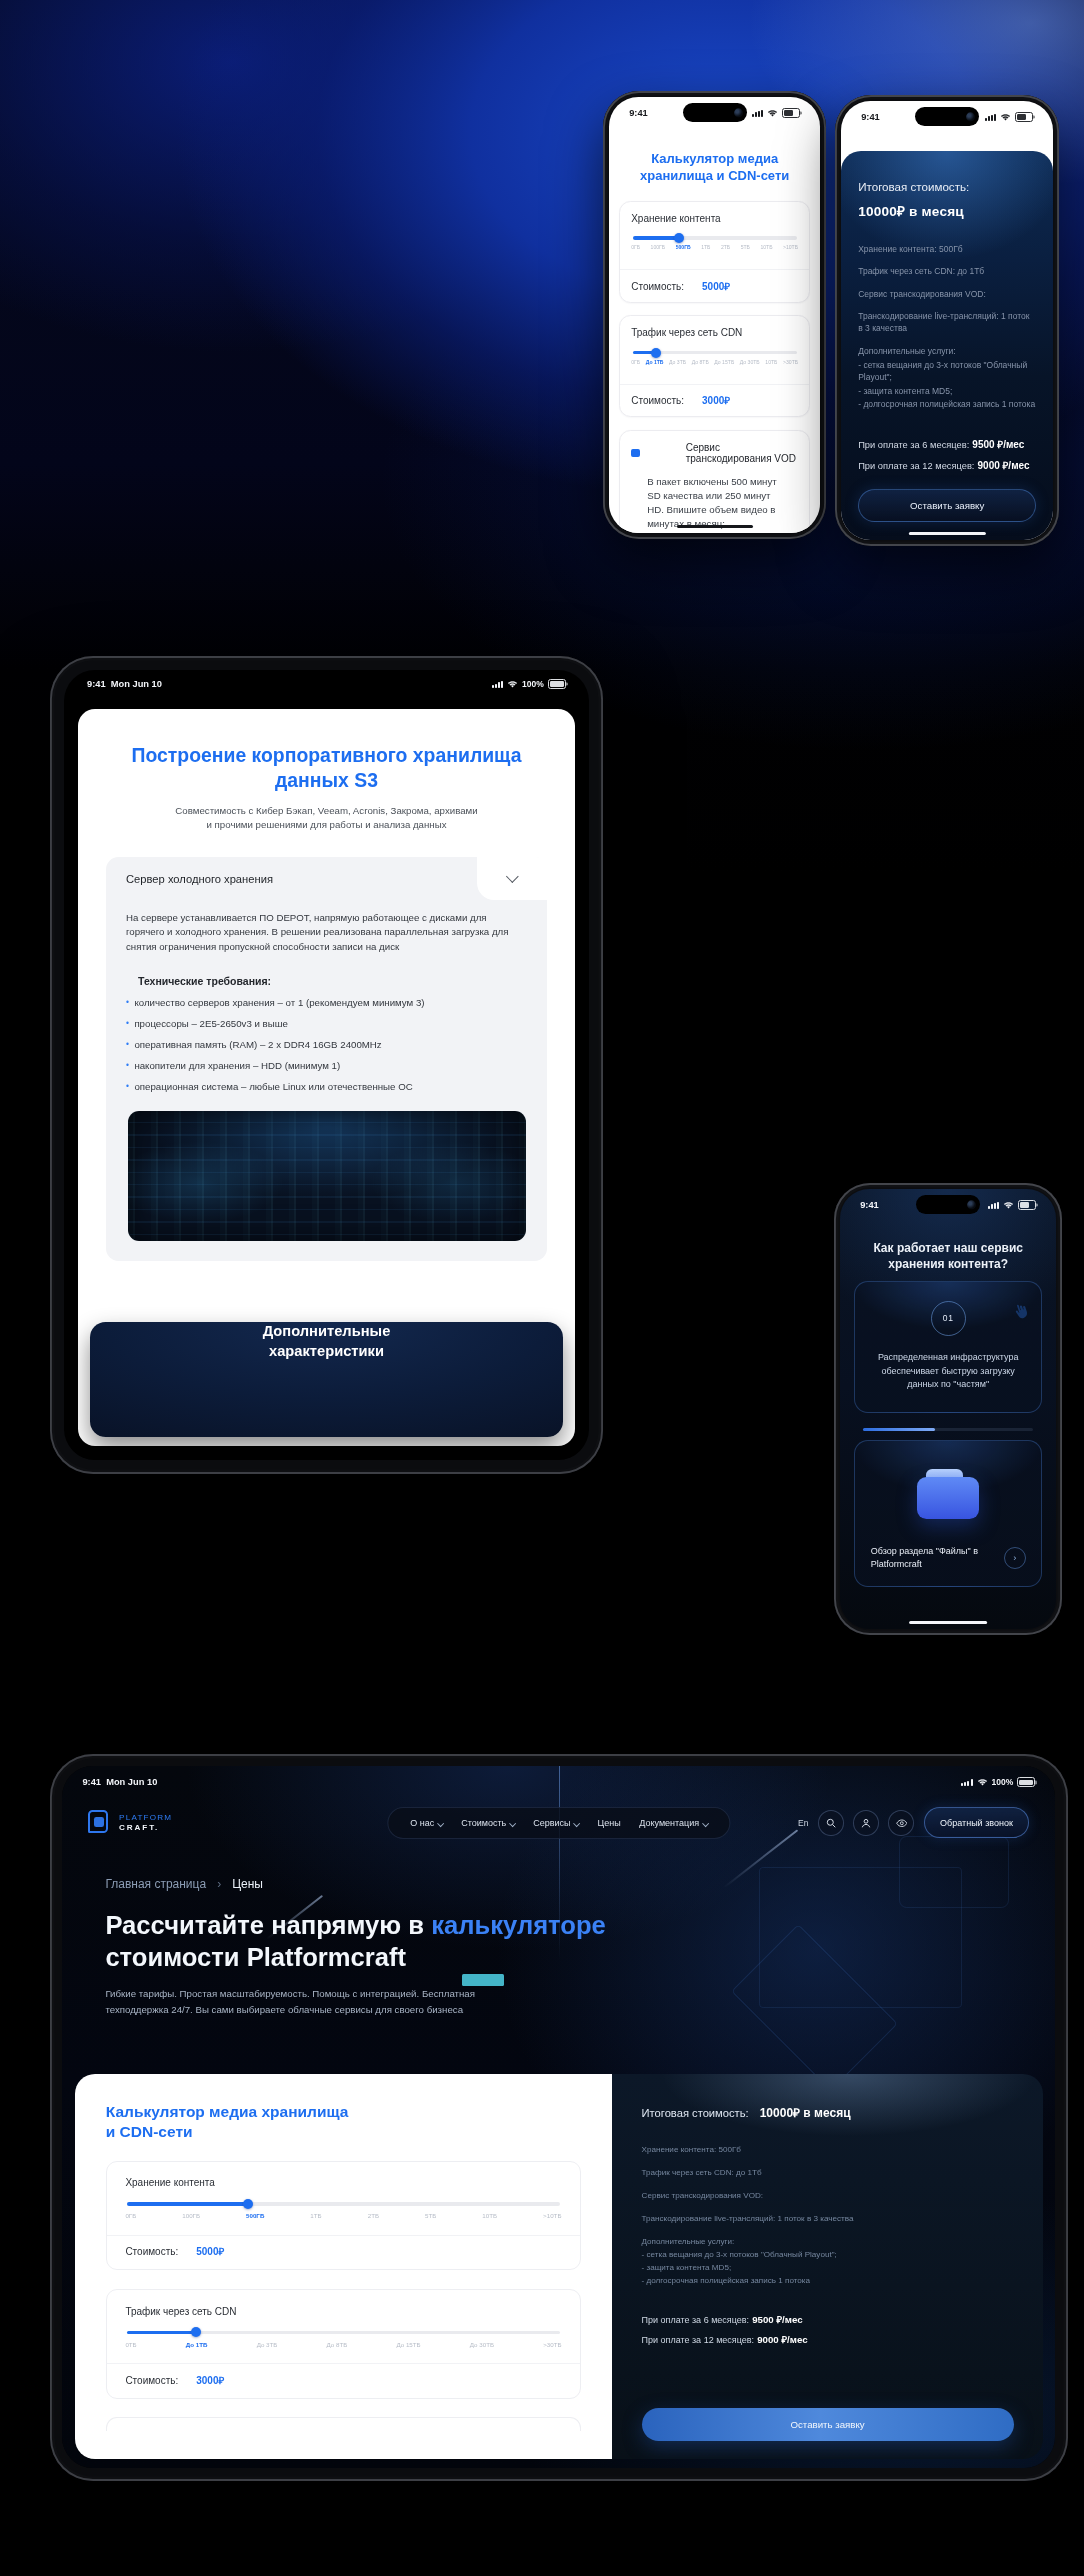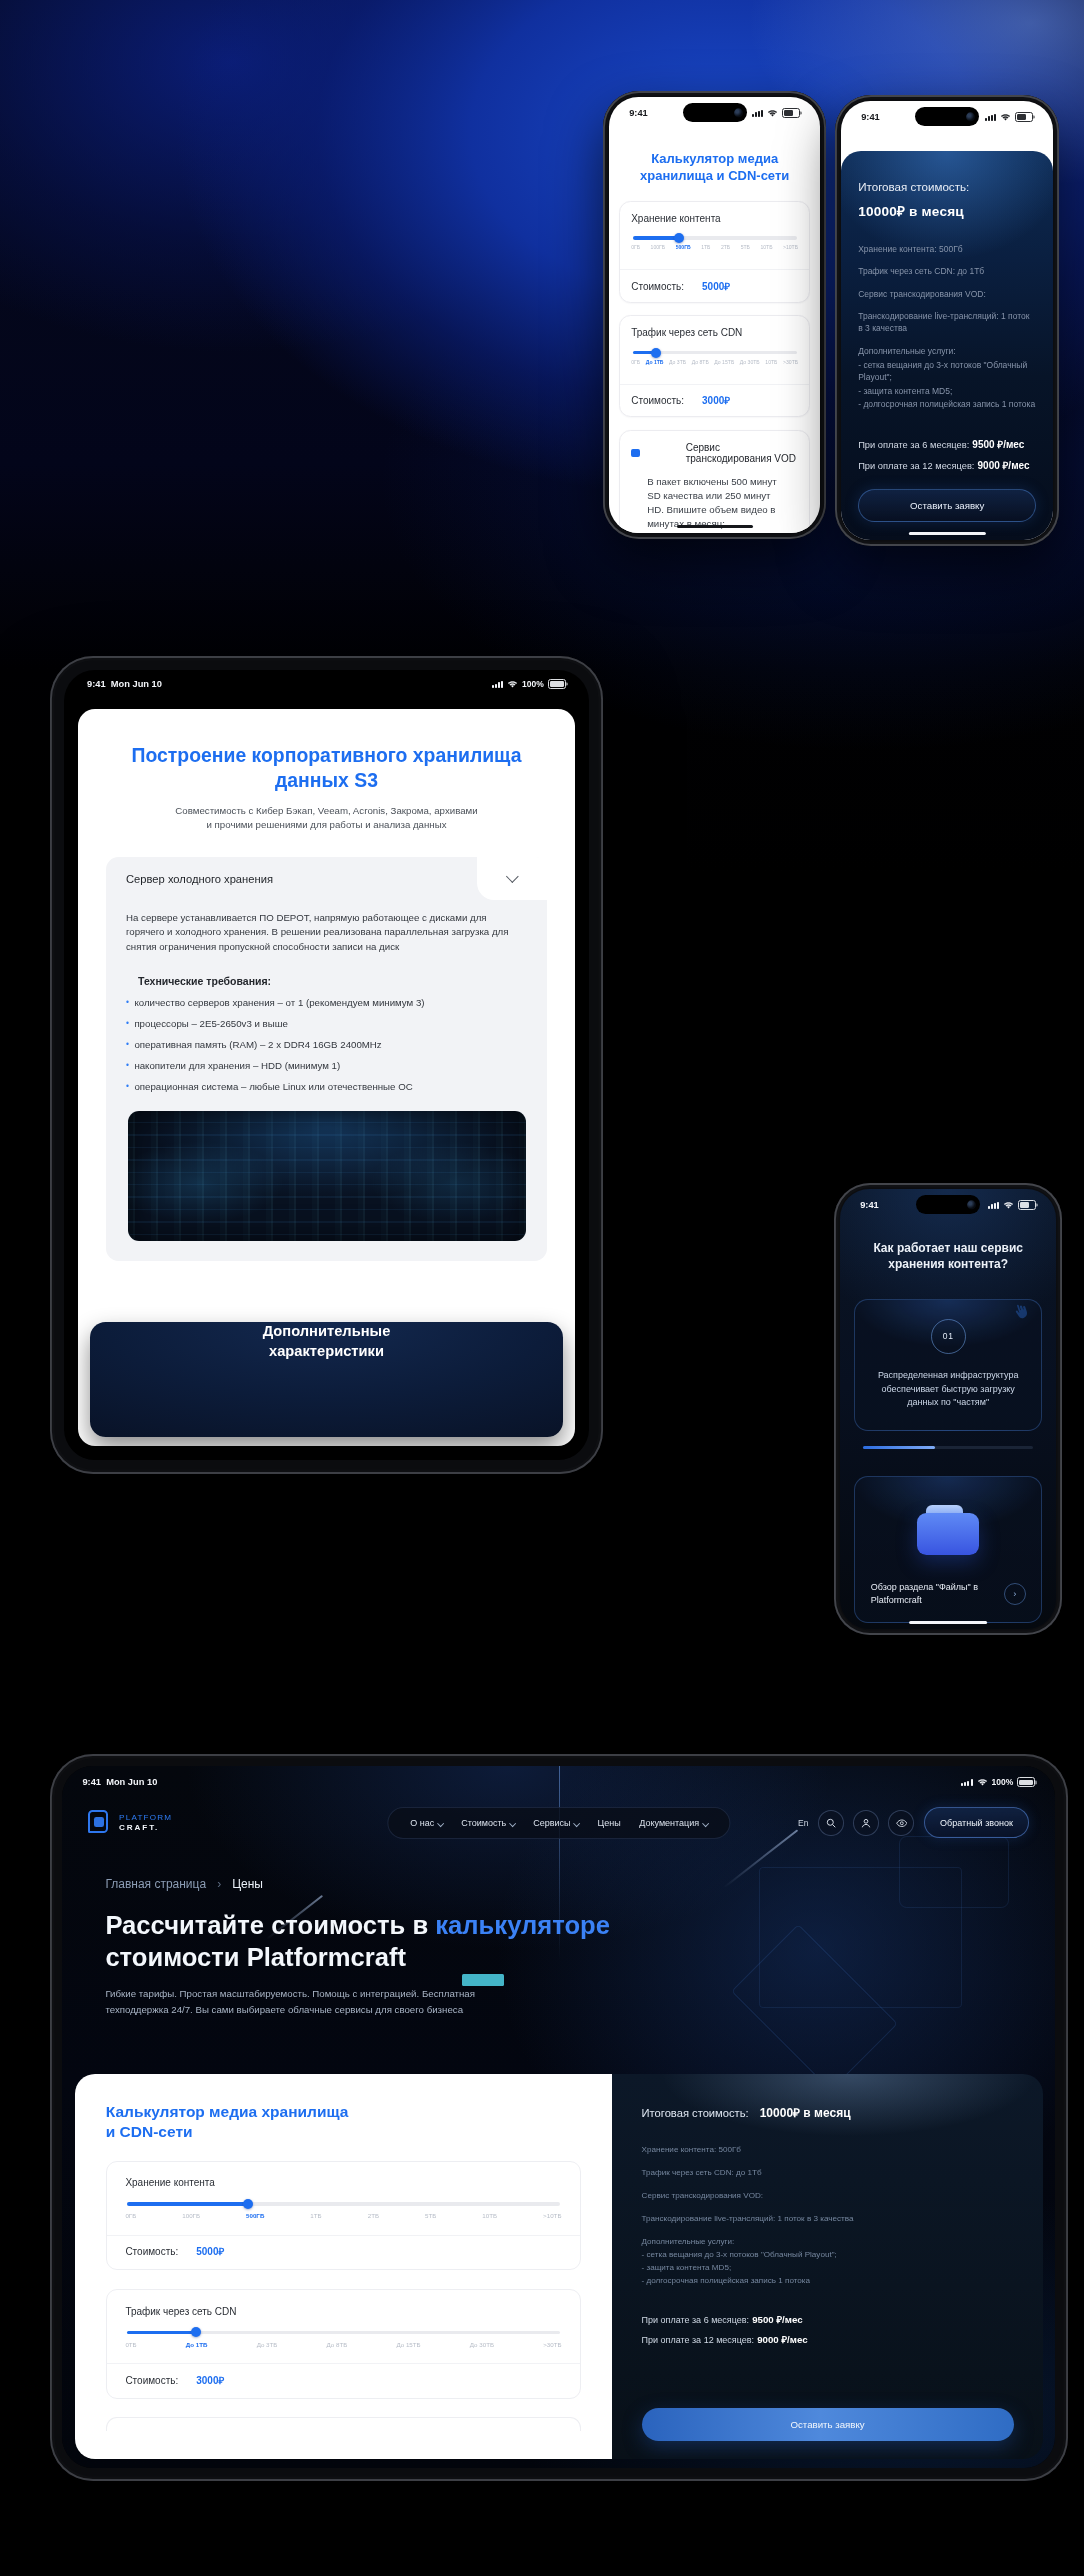--- a/index.html
+++ b/index.html
@@ -110,21 +110,21 @@
     color:#fff;font-size:14.7px;font-weight:600;line-height:1.35;
     background:radial-gradient(85% 120% at 50% 0%, #13284e 0%, #0c1c3a 55%, #091328 100%);
     box-shadow:0 11px 23px rgba(0,0,0,.45);}
   .t-footer span{display:block;max-width:201px;}
   
   .screen.navy{background:
       radial-gradient(120% 55% at 50% 0%, rgba(28,60,110,.55), transparent 60%),
       linear-gradient(180deg,#0a1424 0%, #081020 45%, #05090f 100%);}
   .how-title{margin:29.4px 15.5px 0;text-align:center;color:#ecf1f8;font-size:12px;line-height:1.35;font-weight:700;}
   .hand{position:absolute;right:26px;top:113px;}
-  .ncard{margin:27px 14px 0;border-radius:14px;border:0.8px solid rgba(62,110,185,.42);
+  .ncard{margin:9px 14px 0;border-radius:14px;border:0.8px solid rgba(62,110,185,.42);
     background:radial-gradient(85% 60% at 50% 0%, rgba(42,90,170,.38), rgba(10,20,38,.25) 60%), rgba(8,15,30,.55);
     padding:18.6px 12.4px 20px;position:relative;}
   .step-circle{width:33px;height:33px;margin:0 auto;border-radius:50%;border:0.8px solid rgba(110,160,230,.55);
     display:flex;align-items:center;justify-content:center;color:#e3ebf7;font-size:8.5px;letter-spacing:0.8px;}
   .step-text{margin:15.5px auto 0;max-width:163px;text-align:center;font-size:9px;line-height:1.5;color:#ccd7e8;}
   .progress{margin:15.5px 23px 0;height:3.1px;border-radius:1.5px;background:#1a2436;}
   .progress .pfill{height:100%;width:42%;border-radius:1.5px;background:linear-gradient(90deg,#2d6de0,#7fabf6);}
   .folder{position:relative;width:62px;height:42px;margin:17px auto 0;}
   .folder .back{position:absolute;top:-7.7px;left:9.3px;width:37px;height:20px;border-radius:6.2px;
     background:linear-gradient(180deg,#b9d2fc,#6e97f4);}
@@ -539,21 +539,21 @@
       </div>
     </div>
 
     <div class="crumbs">
       <span class="crumb-home">Главная страница</span>
       <span class="crumb-sep">›</span>
       <span class="crumb-cur">Цены</span>
     </div>
 
     <h1 class="hero-h1">
-      <span>Рассчитайте стоимость в </span><span class="accent">калькуляторе</span>
+      <span>Рассчитайте напрямую в </span><span class="accent">калькуляторе</span>
       <span class="l2">стоимости Platformcraft</span>
     </h1>
     <p class="hero-sub">Гибкие тарифы. Простая масштабируемость. Помощь с интеграцией. Бесплатная техподдержка 24/7. Вы сами выбираете облачные сервисы для своего бизнеса</p>
 
     <div class="calc-wrap">
 
       <div class="panel-left">
         <h2 class="pl-title">Калькулятор медиа хранилища и CDN-сети</h2>
 
         <div class="bcard">

